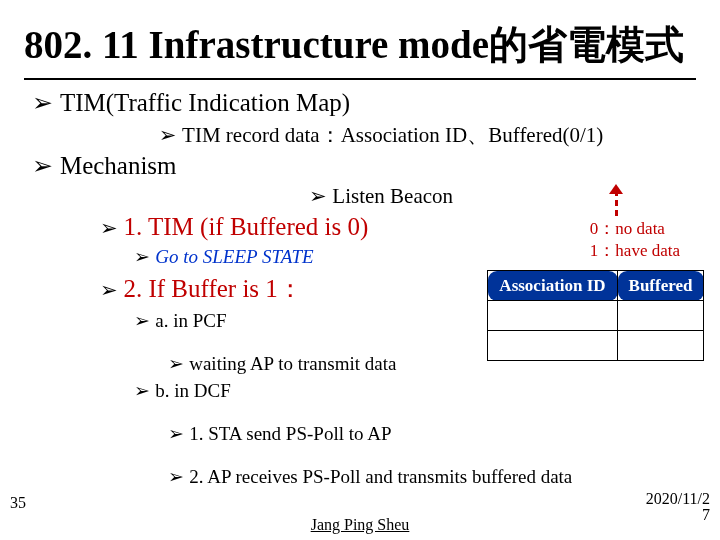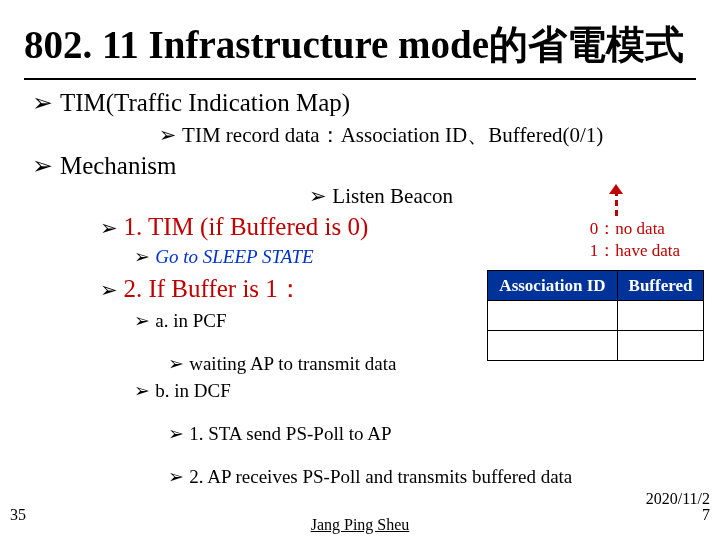--- a/index.html
+++ b/index.html
@@ -26,25 +26,25 @@
 
   
   .legend { position: absolute; right: 40px; top: 218px; font-size: 17px; line-height: 1.3; font-family: "Microsoft JhengHei", "Times New Roman", serif; }
   .arrow { position: absolute; right: 96px; top: 184px; width: 14px; height: 34px; }
   .arrow-line { position: absolute; left: 5px; top: 6px; width: 0; height: 26px; border-left: 3px dashed #c00000; }
   .arrow-head { position: absolute; left: -1px; top: 0; width: 0; height: 0; border-left: 7px solid transparent; border-right: 7px solid transparent; border-bottom: 10px solid #c00000; }
 
   .tbl-wrap { position: absolute; right: 16px; top: 270px; }
   table.tbl { border-collapse: collapse; }
   table.tbl th, table.tbl td { border: 1px solid #000; height: 30px; text-align: center; font-size: 17px; font-family: "Times New Roman", serif; }
-  table.tbl th { background: #003399; color: #fff; font-weight: bold; }
+  table.tbl th { background: #003399; color: #fff; font-weight: bold; border-radius: 9px; }
   table.tbl th.c1 { width: 130px; }
   table.tbl th.c2 { width: 86px; }
 
-  .footer-num { position: absolute; left: 10px; bottom: 16px; font-size: 16px; }
+  .footer-num { position: absolute; left: 10px; bottom: 28px; font-size: 16px; }
   .footer-author { position: absolute; left: 50%; transform: translateX(-50%); bottom: 6px; font-size: 16px; text-decoration: underline; }
   .footer-date { position: absolute; right: 10px; bottom: 17px; font-size: 16px; line-height: 1; }
 </style>
 </head>
 <body>
 
 <div class="slide">
   <div class="title">
     <span class="title-en">802. 11 Infrastructure mode</span><span class="title-zh">的省電模式</span>
   </div>

